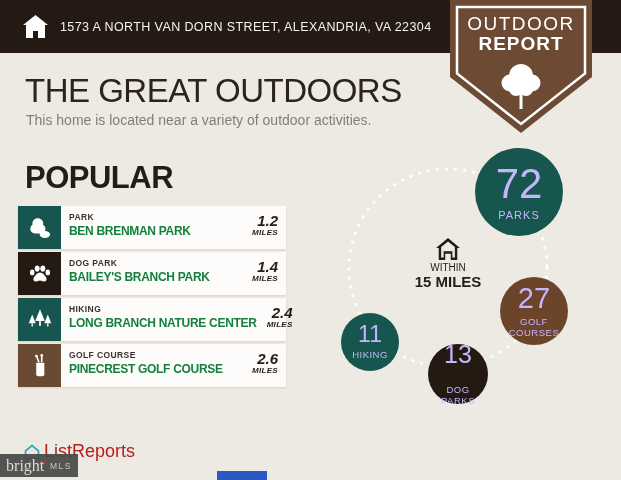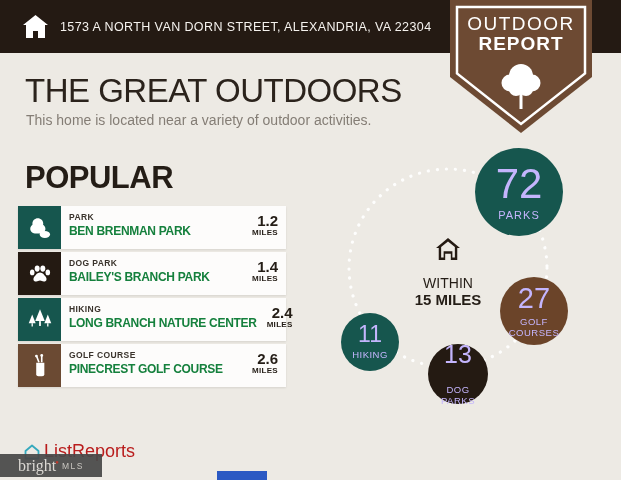--- a/index.html
+++ b/index.html
@@ -23,46 +23,46 @@
 
   
   .popular-h { position:absolute; left:25px; top:160px; font-size:31px; font-weight:700;
                letter-spacing:-.5px; color:#241d16; }
   .card { position:absolute; left:18px; width:268px; height:43px; background:#fdfcfb;
           box-shadow:0 1px 2px rgba(0,0,0,.10); display:flex; align-items:stretch; }
   .card .icbox { width:43px; height:43px; flex:0 0 43px; display:flex; align-items:center; justify-content:center; }
   .card .txt { padding:6px 0 0 8px; flex:1 1 auto; white-space:nowrap; }
   .card .cat { font-size:8.5px; font-weight:700; letter-spacing:.4px; color:#3a332c; }
   .card .nm { font-size:12px; font-weight:700; letter-spacing:-.3px; color:#15803d; margin-top:2px; }
-  .card .dist { flex:0 0 44px; text-align:right; padding:7px 8px 8px 0; }
+  .card .dist { flex:0 0 44px; text-align:right; padding:7px 8px 8px 0;font-style:italic; }
   .card .dnum { font-size:15px; font-weight:700; color:#241d16; line-height:1; }
   .card .dunit { font-size:8px; font-weight:700; color:#241d16; letter-spacing:.3px; }
 
   
   .bubble { position:absolute; border-radius:50%; color:#c4b5fd; display:flex; flex-direction:column;
             align-items:center; justify-content:center; text-align:center; }
   .bubble .val { line-height:1; }
   .bubble .lab { letter-spacing:1px; line-height:1.15; margin-top:4px; }
   .b0 { left:475px; top:148px; width:88px; height:88px; }
   .b0 .val { font-size:42px; } .b0 .lab { font-size:11px; }
   .b1 { left:500px; top:277px; width:68px; height:68px; }
   .b1 .val { font-size:29px; } .b1 .lab { font-size:9.5px; letter-spacing:.5px; width:52px; }
   .b2 { left:341px; top:313px; width:58px; height:58px; }
   .b2 .val { font-size:23px; } .b2 .lab { font-size:9.5px; letter-spacing:.5px; }
   .b3 { left:428px; top:344px; width:60px; height:60px;gap:14px; }
   .b3 .val { font-size:25px; } .b3 .lab { font-size:9.5px; letter-spacing:.5px; width:40px; }
 
   .center-stat { position:absolute; left:398px; top:238px; width:100px; text-align:center; color:#241d16; }
-  .center-stat .w1 { font-size:14px; margin-top:15px; }
+  .center-stat .w1 { font-size:10px; margin-top:2px; }
   .center-stat .w2 { font-size:15px; font-weight:700; }
 
   
   .lr-logo { position:absolute; left:24px; top:441px; display:flex; align-items:center; z-index:1; }
   .lr-logo .lr-text { font-size:18px; color:#b91c1c; margin-left:4px; }
-  .watermark { position:absolute; left:0; top:454px; width:102px; height:23px; background:rgba(72,72,72,.93);
+  .watermark { position:absolute; left:0; top:454px; width:78px; height:23px; background:rgba(72,72,72,.93);
                z-index:2; display:flex; align-items:center; justify-content:center; color:#dcd9d4;text-align:right; }
   .watermark .b { font-family:"Liberation Serif", serif; font-size:16px; }
   .watermark .dot { color:#c0392b; font-size:6px; vertical-align:top; line-height:1; position:relative; top:-4px; left:-1px; }
   .watermark .m { font-size:8.5px; letter-spacing:1.5px; color:#cac7c2; margin-left:2px; }
   .disclaimer { position:absolute; left:277px; top:447px; width:335px; font-size:10.5px;
                 line-height:1.35; color:#6e6962; }
   .disclaimer b { color:#3a332c; }
   .mls-bar { position:absolute; left:217px; top:471px; width:50px; height:9px; }
 </style>
 </head>

